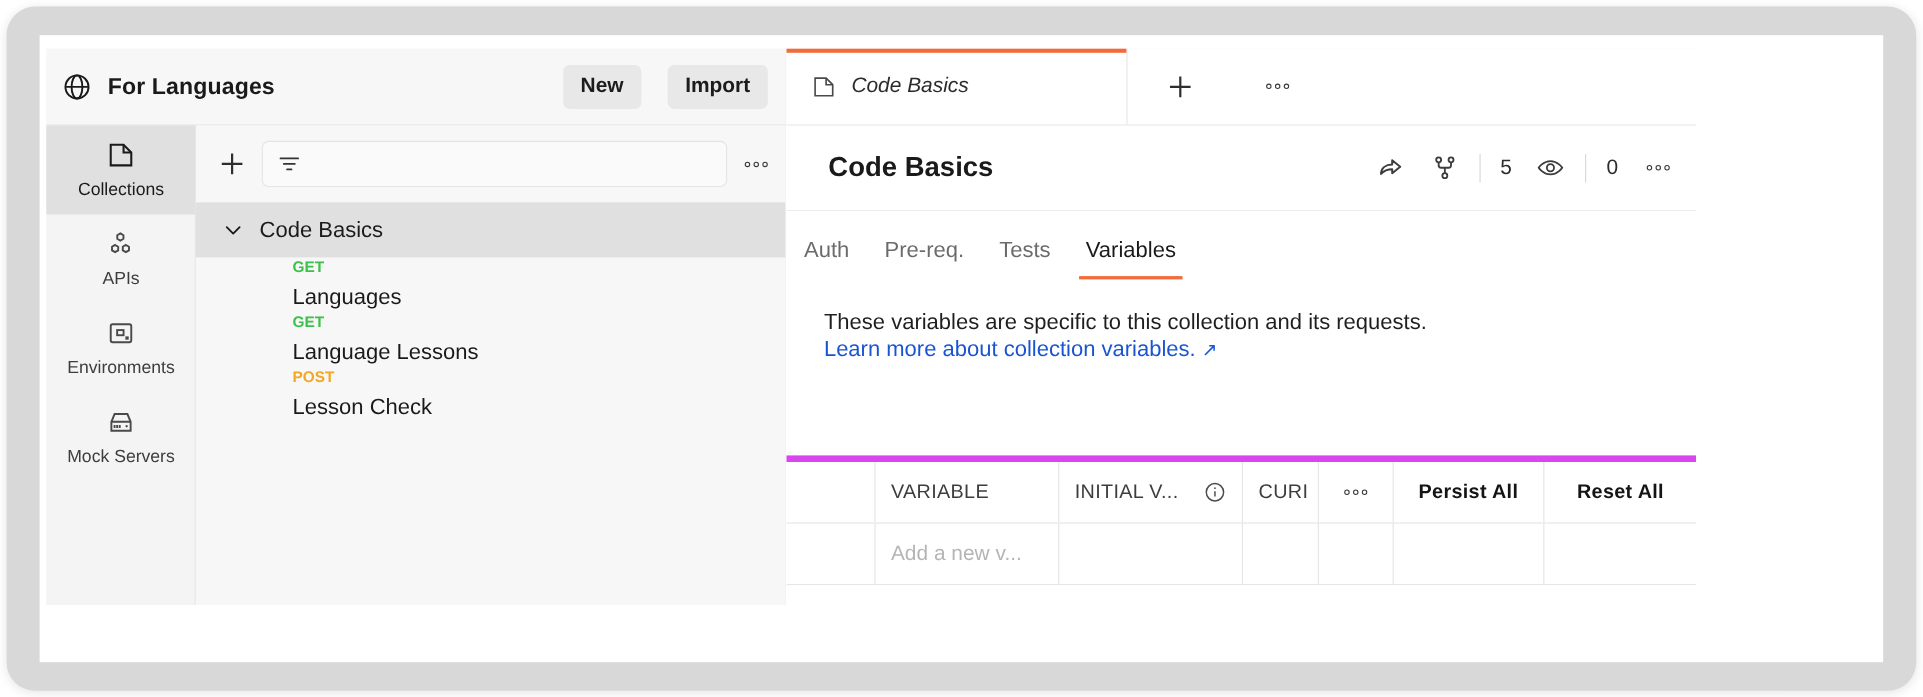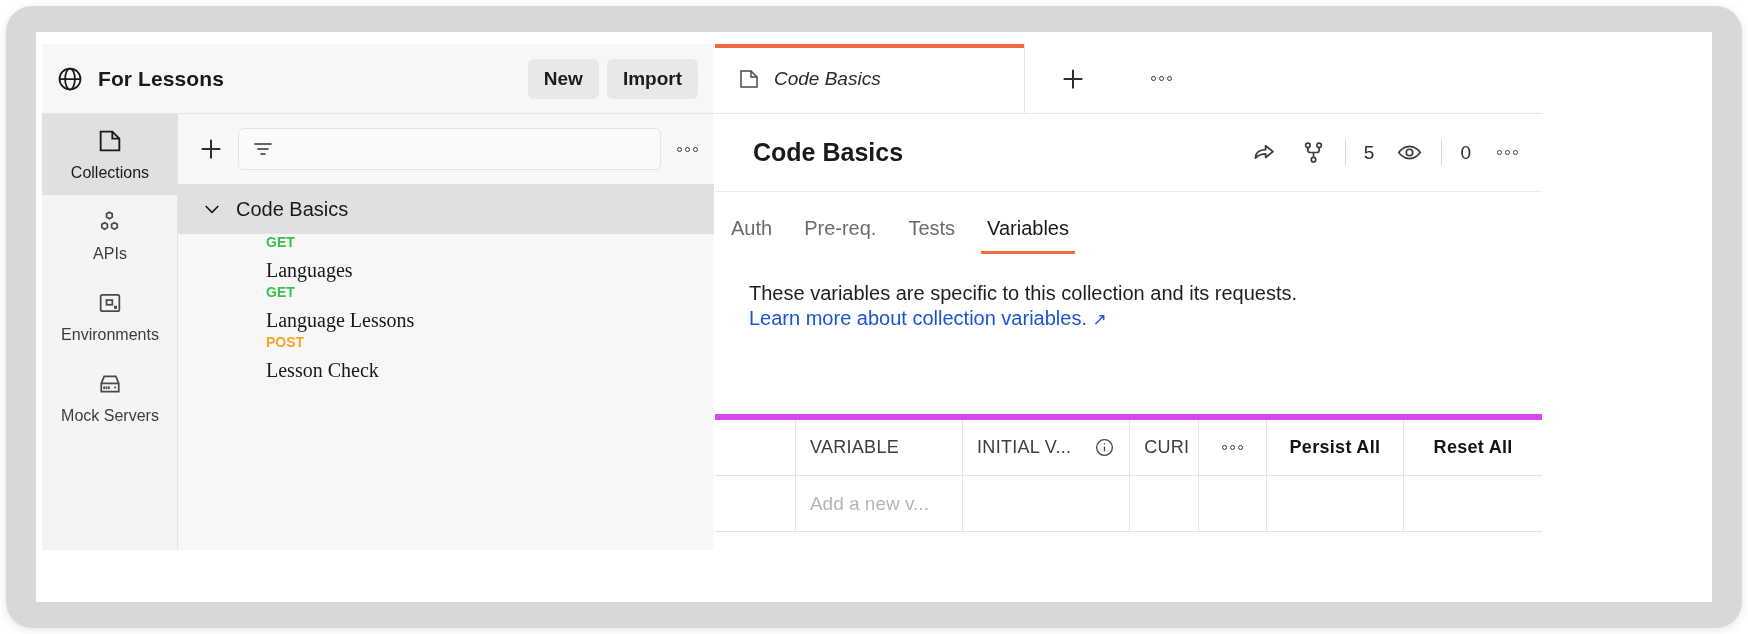--- a/index.html
+++ b/index.html
@@ -74,21 +74,21 @@
     font-size: 21px;
     font-weight: bold;
     color: #1a1a1a;
     letter-spacing: 0.1px;
     white-space: nowrap;
   }
 
   #header-actions {
     margin-left: auto;
     display: flex;
-    gap: 8px;
+    gap: 24px;
     align-items: center;
   }
 
   .hdr-btn {
     background: #e8e8e8;
     border: none;
     border-radius: 6px;
     font-family: "Liberation Sans", sans-serif;
     font-size: 19px;
     font-weight: bold;
@@ -215,21 +215,20 @@
     font-size: 14px;
     font-weight: bold;
     white-space: nowrap;
   }
   .method.get { color: #3cc14b; }
   .method.post { color: #f5a623; }
   .req-name {
     font-size: 20px;
     color: #1a1a1a;
     white-space: nowrap;
-    font-family: Liberation Serif, serif;
   }
 
   
   #right-region {
     position: absolute;
     left: 673px; top: 0;
     width: 827px; height: 506px;
     background: #ffffff;
   }
 
@@ -440,21 +439,21 @@
       <div id="left-region">
 
         <div id="workspace-header">
           <span id="globe-icon">
             <svg viewBox="0 0 24 24" width="28" height="28" fill="none" stroke="#1a1a1a" stroke-width="1.5">
               <circle cx="12" cy="12" r="9"></circle>
               <ellipse cx="12" cy="12" rx="4.2" ry="9"></ellipse>
               <line x1="3" y1="12" x2="21" y2="12"></line>
             </svg>
           </span>
-          <span id="workspace-title">For Lessons</span>
+          <span id="workspace-title">For Languages</span>
           <div id="header-actions">
             <button class="hdr-btn">New</button>
             <button class="hdr-btn">Import</button>
           </div>
         </div>
 
         <div id="sidebar-rail">
 
           <div class="rail-item active">
             <span class="rail-icon">

